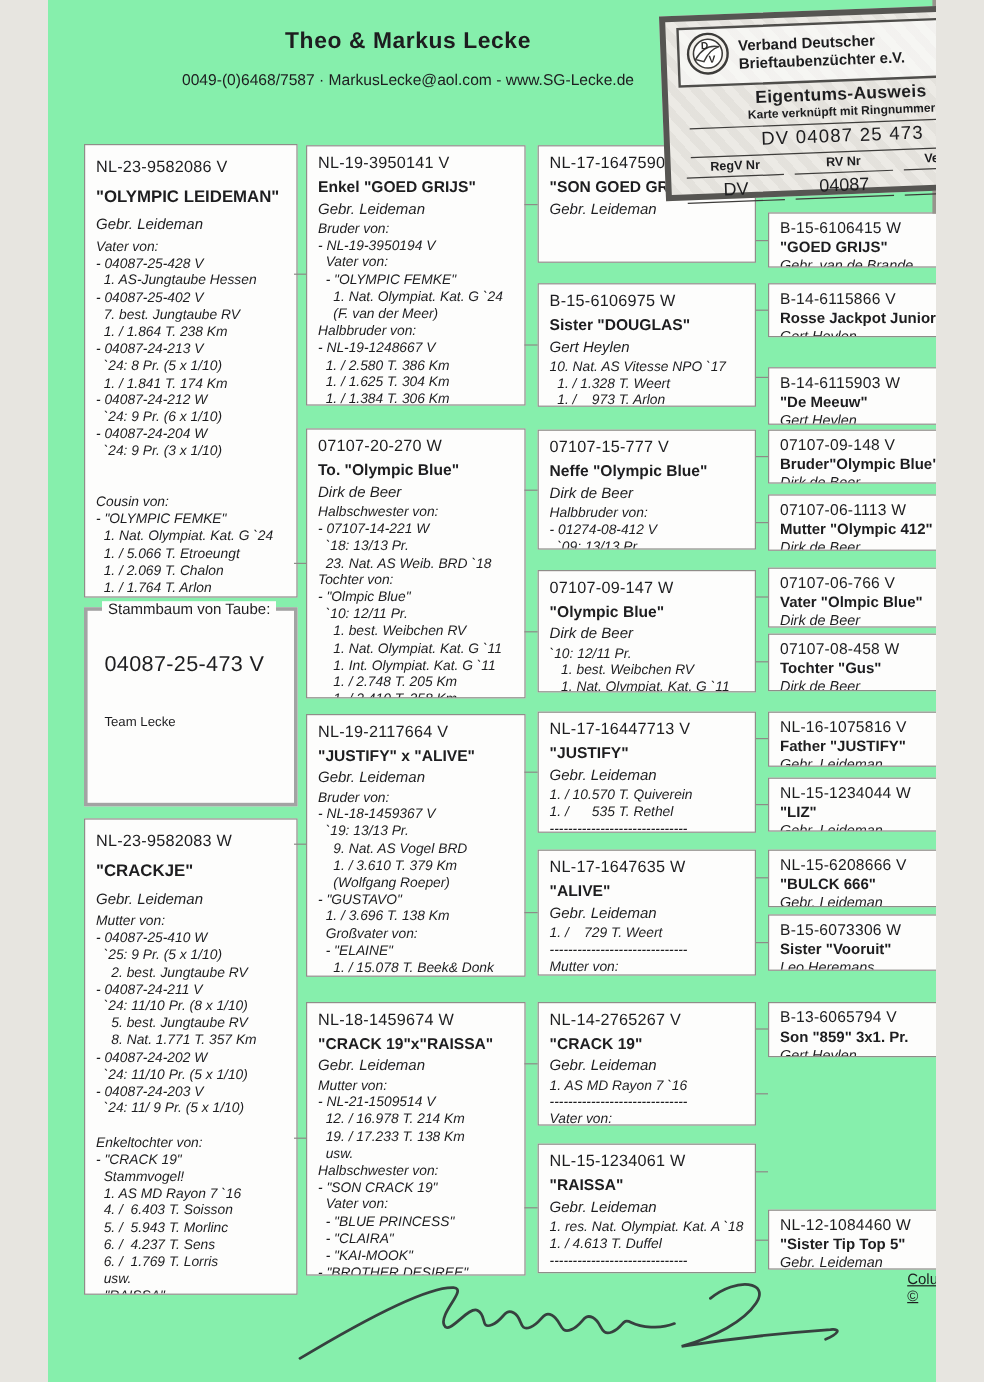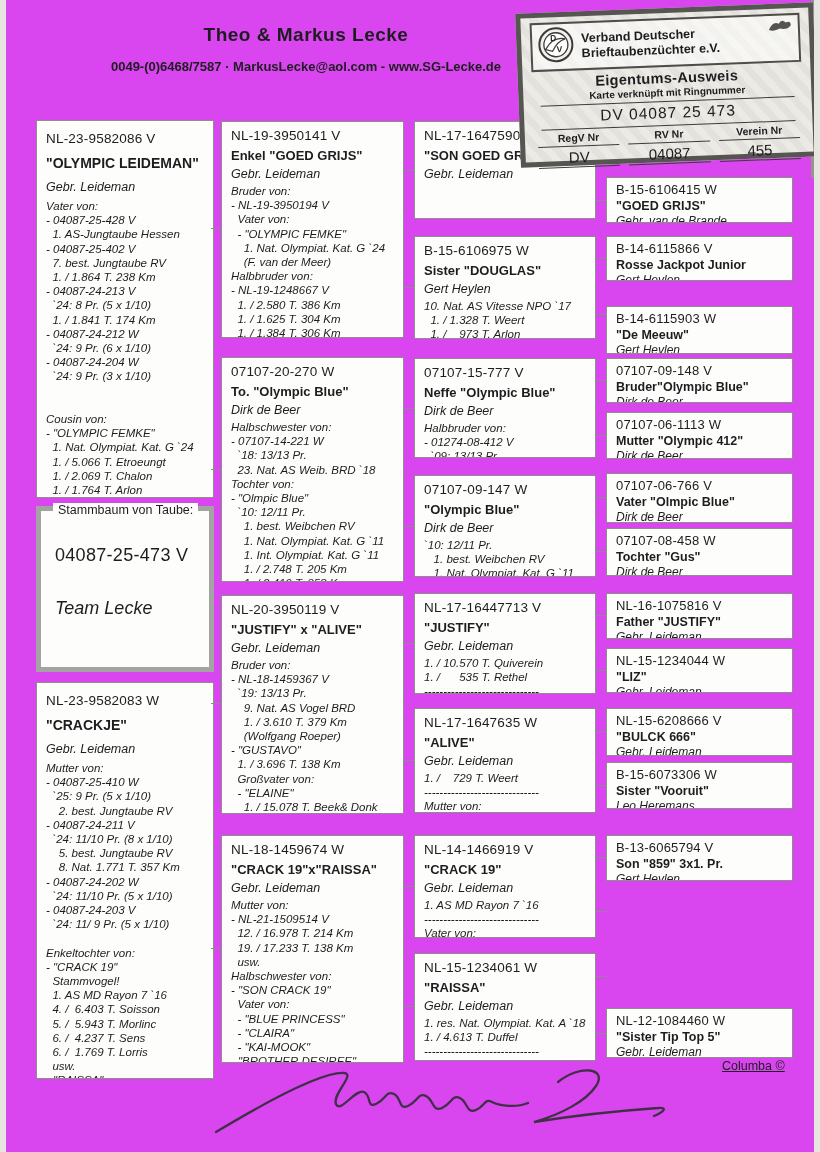--- a/index.html
+++ b/index.html
@@ -1,23 +1,23 @@
 <!DOCTYPE html>
 <html><head>
 <meta charset="utf-8">
 <style>
   html,body{margin:0;padding:0;background:#e7e5e0;}
-  .page{position:relative;width:808px;height:1152px;margin:0 auto;background:#d946ef;
+  .page{position:relative;width:740px;height:1152px;margin:0 auto;background:#86efac;
         font-family:"Liberation Sans",sans-serif;color:#1d1d1f;overflow:hidden;}
 
   
   .hdr{position:absolute;left:20px;top:24px;width:560px;text-align:center;}
   .hdr-name{font-size:19px;font-weight:bold;letter-spacing:.5px;}
   .hdr-addr{font-size:17px;font-weight:bold;margin-top:9px;}
-  .hdr-contact{font-size:13px;font-weight:bold;margin-top:13px;}
+  .hdr-contact{font-size:13px;font-weight:normal;margin-top:13px;}
 
   
   .stamp{position:absolute;left:512px;top:8px;width:298px;height:154px;
          transform:rotate(-2.2deg);background:#eceae5;
          background-image:repeating-linear-gradient(50deg,rgba(120,115,105,.07) 0 7px,rgba(0,0,0,0) 7px 14px);
          border:5px solid #565552;box-sizing:border-box;padding:5px 9px;z-index:5;}
   .stamp-head{border:2px solid #4e4d4a;display:flex;align-items:center;gap:7px;
               padding:2px 5px;background:rgba(255,255,255,.55);}
   .stamp-org{font-size:12.5px;font-weight:bold;line-height:1.18;flex:1;}
   .stamp-eagle{align-self:flex-start;}
@@ -70,24 +70,24 @@
   .bx21{left:600px;top:593px;width:187px;height:46px}
   .bx22{left:600px;top:648px;width:187px;height:45px}
   .bx23{left:600px;top:708px;width:187px;height:48px}
   .bx24{left:600px;top:762px;width:187px;height:47px}
   .bx25{left:600px;top:835px;width:187px;height:46px}
   .bx26{left:600px;top:888px;width:187px;height:48px}
   .bx27{left:600px;top:952px;width:187px;height:49px}
   .bx28{left:600px;top:1008px;width:187px;height:50px}
 
   
-  .stammbaum{position:absolute;border:5px solid #a3a3a3;background:#fdfdfc;box-sizing:border-box;}
+  .stammbaum{position:absolute;border:3px solid #a3a3a3;background:#fdfdfc;box-sizing:border-box;}
   .stb-label{position:absolute;top:-8px;left:12px;background:#fdfdfc;padding:0 5px;font-size:12.5px;}
   .stb-ring{margin:34px 0 0 14px;font-size:18px;letter-spacing:.3px;}
-  .stb-team{margin:32px 0 0 14px;font-size:18px;font-style:italic;}
+  .stb-team{margin:32px 0 0 14px;font-size:11px;}
 
   .ln{position:absolute;height:1px;background:#8d8b87;}
   .credit{position:absolute;left:716px;top:1059px;font-size:12.5px;text-decoration:underline;}
   .sig{position:absolute;left:200px;top:1058px;}
   .scan-edge{position:absolute;right:0;top:0;width:3px;height:178px;background:#98948d;}
 </style>
 </head>
 <body>
 
 <div class="page">
@@ -230,21 +230,21 @@
 Tochter von:
 - "Olmpic Blue"
   `10: 12/11 Pr.
     1. best. Weibchen RV
     1. Nat. Olympiat. Kat. G `11
     1. Int. Olympiat. Kat. G `11
     1. / 2.748 T. 205 Km
     1. / 2.410 T. 358 Km</div>
   </div>
   <div class="pbox col2 bx4">
-    <div class="ring">NL-20-3950119 V</div>
+    <div class="ring">NL-19-2117664 V</div>
     <div class="pname">"JUSTIFY" x "ALIVE"</div>
     <div class="breeder">Gebr. Leideman</div>
     <div class="pbody">Bruder von:
 - NL-18-1459367 V
   `19: 13/13 Pr.
     9. Nat. AS Vogel BRD
     1. / 3.610 T. 379 Km
     (Wolfgang Roeper)
 - "GUSTAVO"
   1. / 3.696 T. 138 Km
@@ -315,21 +315,21 @@
   <div class="pbox col3 bx11">
     <div class="ring">NL-17-1647635 W</div>
     <div class="pname">"ALIVE"</div>
     <div class="breeder">Gebr. Leideman</div>
     <div class="pbody">1. /    729 T. Weert
 ------------------------------
 Mutter von:
 - "GUSTAVO"</div>
   </div>
   <div class="pbox col3 bx12">
-    <div class="ring">NL-14-1466919 V</div>
+    <div class="ring">NL-14-2765267 V</div>
     <div class="pname">"CRACK 19"</div>
     <div class="breeder">Gebr. Leideman</div>
     <div class="pbody">1. AS MD Rayon 7 `16
 ------------------------------
 Vater von:
 - "PEI JUN"</div>
   </div>
   <div class="pbox col3 bx13">
     <div class="ring">NL-15-1234061 W</div>
     <div class="pname">"RAISSA"</div>

